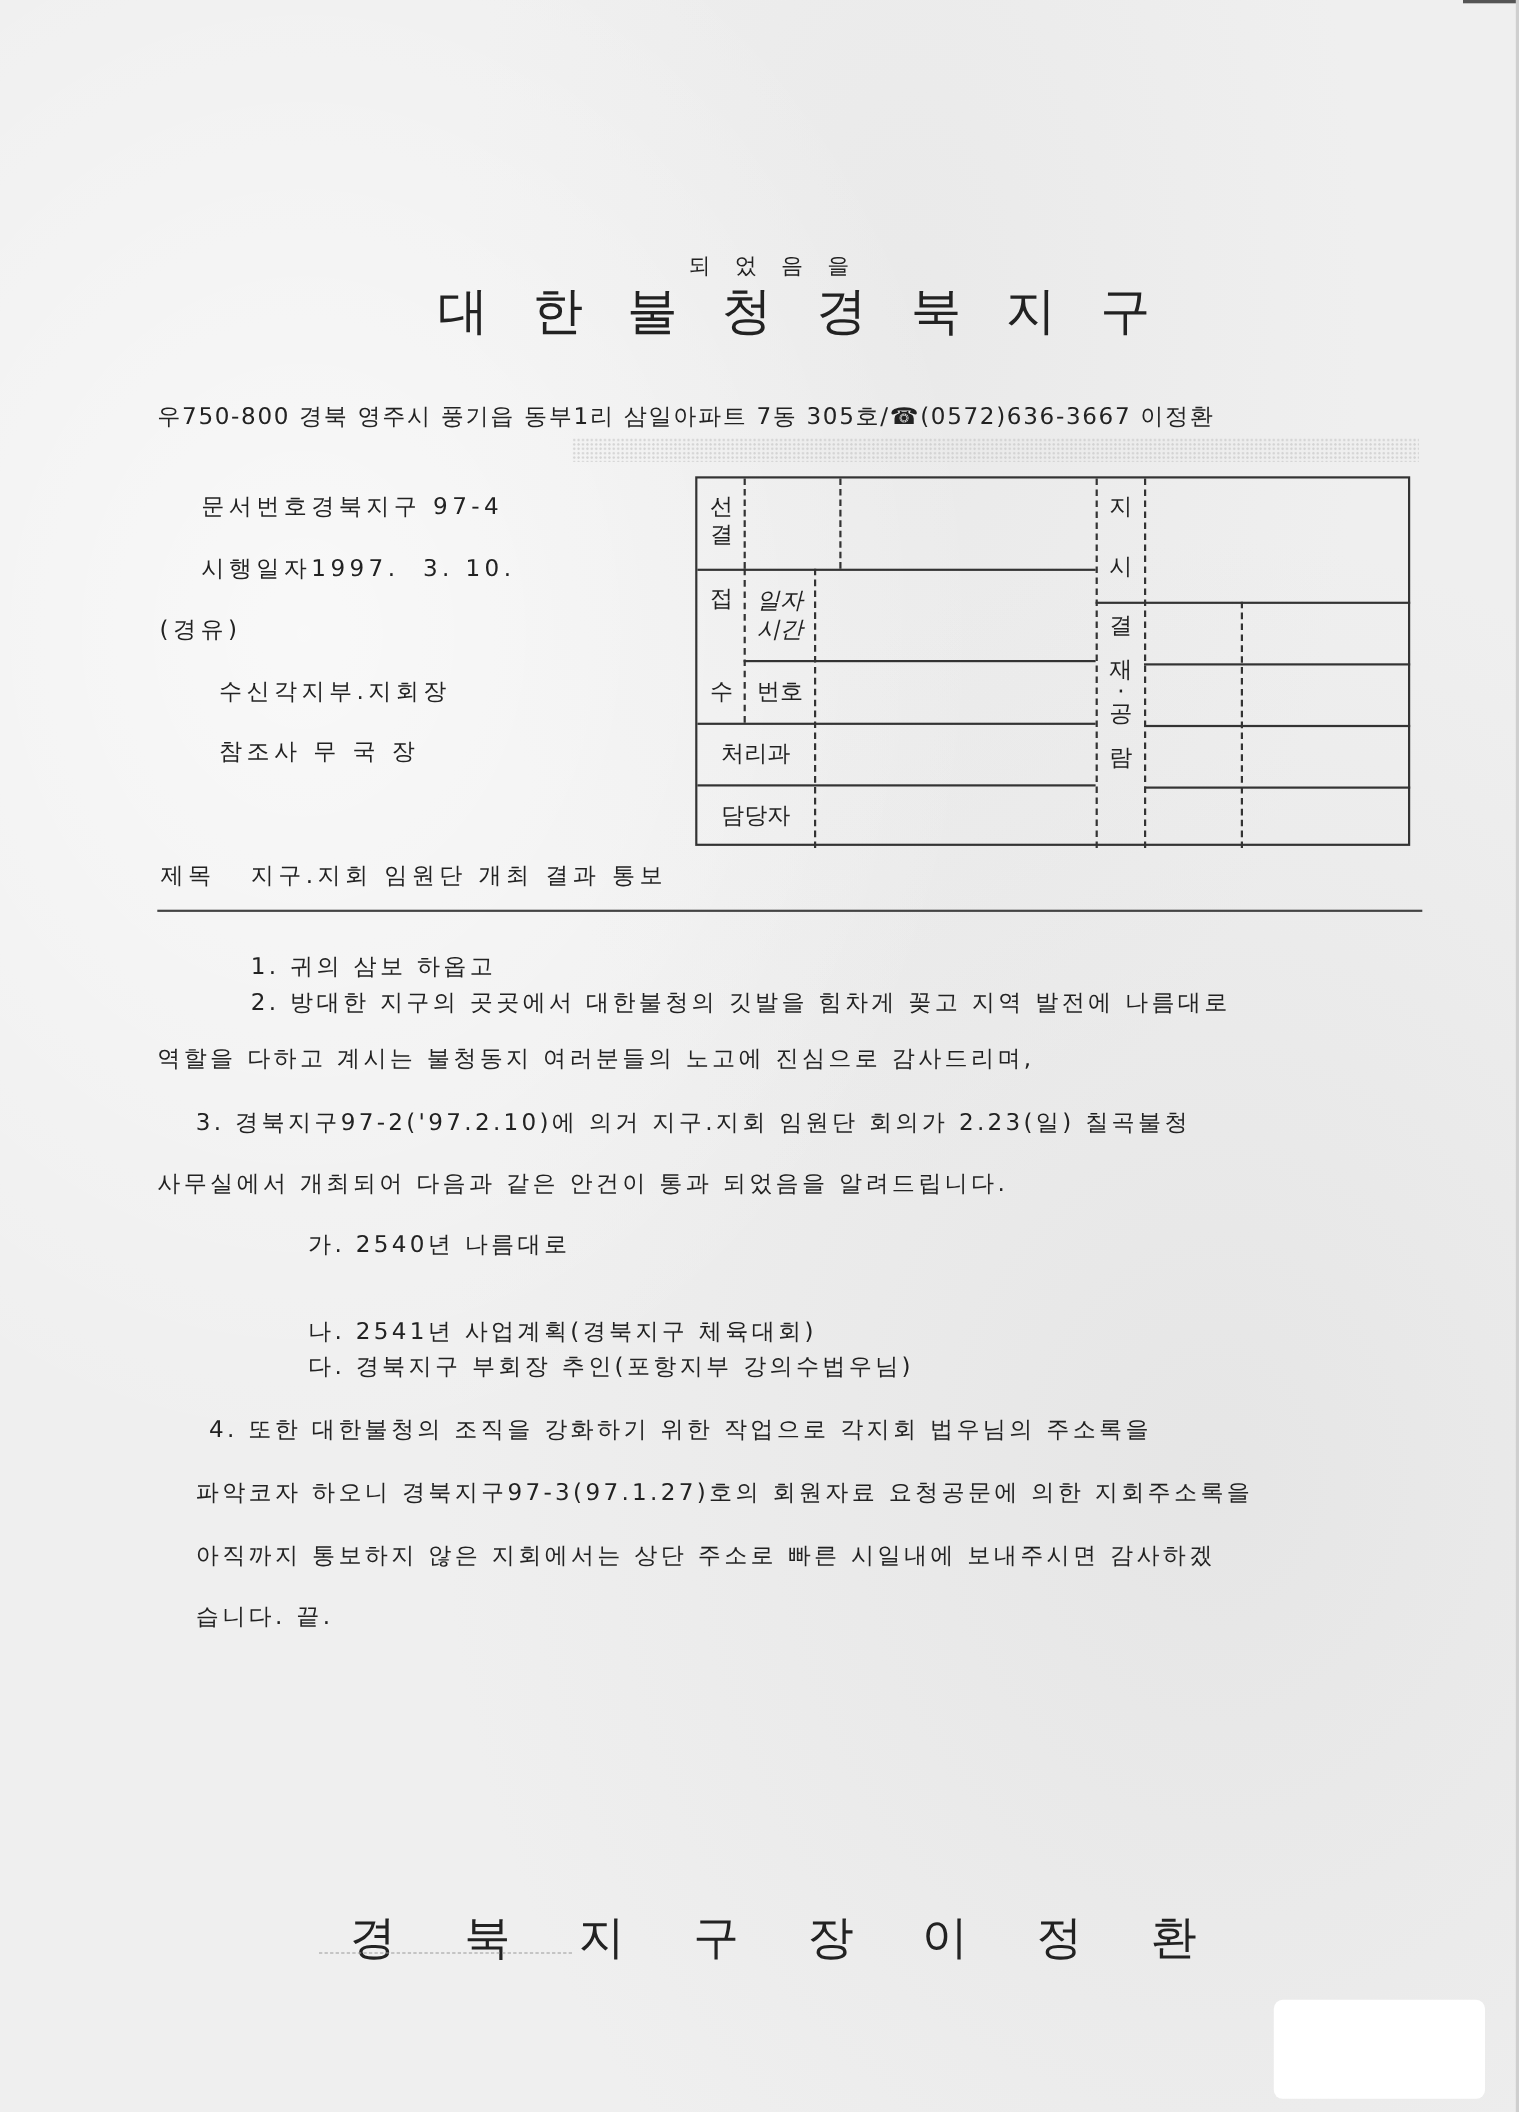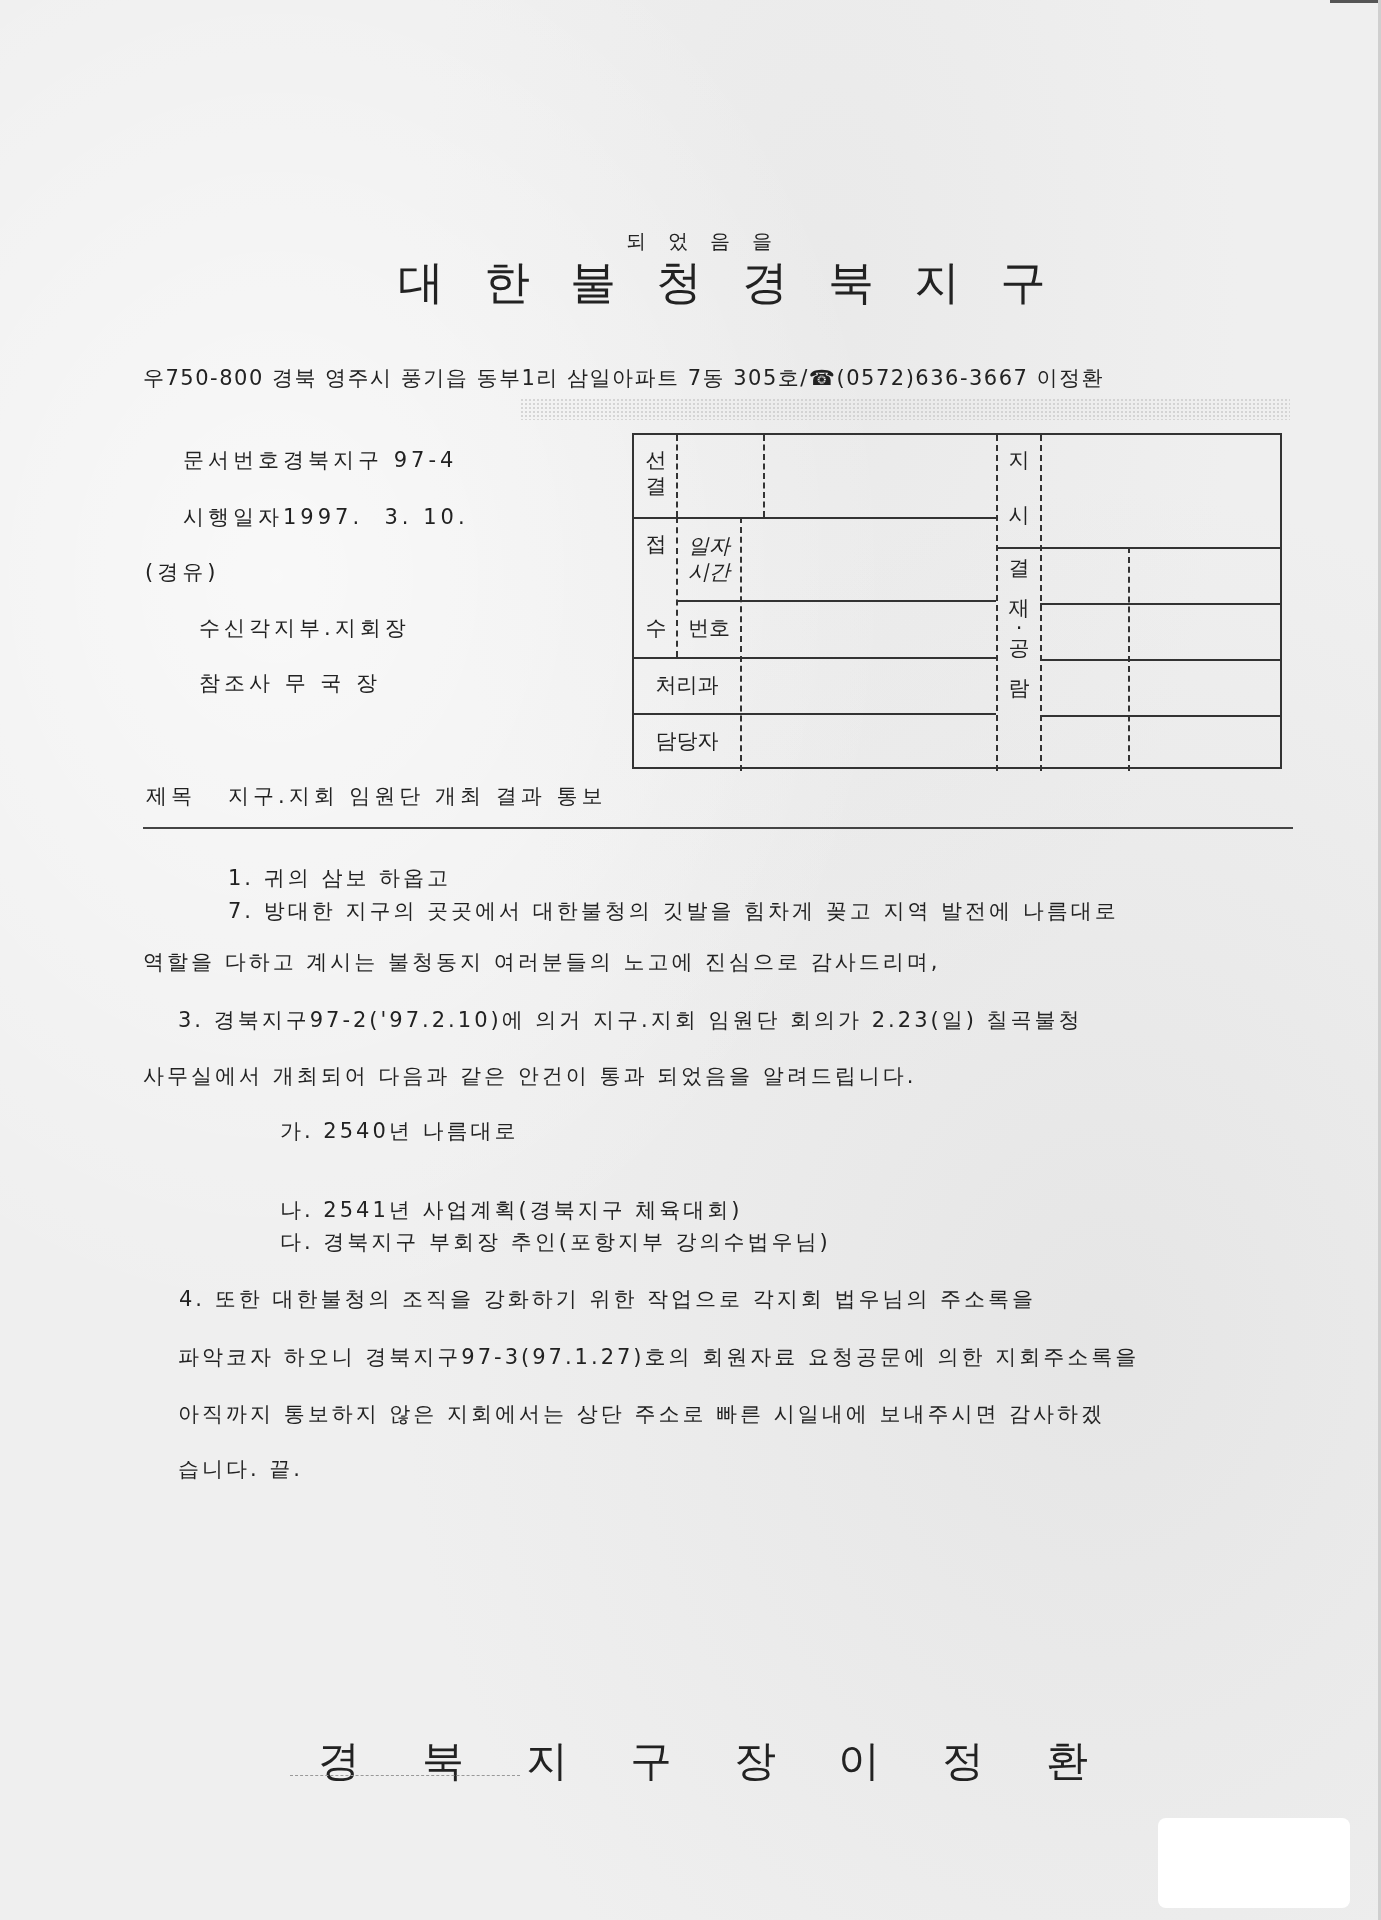--- a/index.html
+++ b/index.html
@@ -47,21 +47,21 @@
 
   .para { font-size: 21px; letter-spacing: 3px; }
   .p1 { left: 228px; top: 836px; margin-top: 28px; }
   .p2a { left: 228px; top: 897px; }
   .p2b { left: 143px; top: 948px; }
   .p3a { left: 178px; top: 1006px; }
   .p3b { left: 143px; top: 1062px; }
   .li1 { left: 280px; top: 1117px; }
   .li2 { left: 280px; top: 1172px; margin-top: 24px; }
   .li3 { left: 280px; top: 1228px; text-align: center; }
-  .p4a { left: 179px; top: 1285px; }
+  .p4a { left: 190px; top: 1285px; }
   .p4b { left: 178px; top: 1343px; }
   .p4c { left: 178px; top: 1400px; }
   .p4d { left: 178px; top: 1455px; }
 
   .signature { left: 318px; top: 1733px; font-size: 42px; letter-spacing: 62px; }
   .sig-dash { position: absolute; left: 290px; top: 1775px; width: 230px; border-top: 1px dashed #999; }
 
   .redact { position: absolute; left: 1158px; top: 1818px; width: 192px; height: 90px;
     background: #ffffff; border-radius: 8px; }
 </style>
@@ -131,21 +131,21 @@
 
 람</div>
 </div>
 
 <div class="abs subject">
   <span class="lbl">제목</span><span>지구.지회 임원단 개최 결과 통보</span>
 </div>
 <div class="rule"></div>
 
 <div class="abs para p1">1.  귀의 삼보 하옵고</div>
-<div class="abs para p2a">7.  방대한 지구의 곳곳에서 대한불청의 깃발을 힘차게 꽂고 지역 발전에 나름대로</div>
+<div class="abs para p2a">2.  방대한 지구의 곳곳에서 대한불청의 깃발을 힘차게 꽂고 지역 발전에 나름대로</div>
 <div class="abs para p2b">역할을 다하고 계시는 불청동지 여러분들의 노고에 진심으로 감사드리며,</div>
 <div class="abs para p3a">3.  경북지구97-2('97.2.10)에 의거 지구.지회 임원단 회의가 2.23(일) 칠곡불청</div>
 <div class="abs para p3b">사무실에서 개최되어 다음과 같은 안건이 통과 되었음을 알려드립니다.</div>
 <div class="abs para li1">가. 2540년 나름대로</div>
 <div class="abs para li2">나. 2541년 사업계획(경북지구 체육대회)</div>
 <div class="abs para li3">다. 경북지구 부회장 추인(포항지부 강의수법우님)</div>
 <div class="abs para p4a">4.  또한 대한불청의 조직을 강화하기 위한 작업으로 각지회 법우님의 주소록을</div>
 <div class="abs para p4b">파악코자 하오니 경북지구97-3(97.1.27)호의 회원자료 요청공문에 의한 지회주소록을</div>
 <div class="abs para p4c">아직까지 통보하지 않은 지회에서는 상단 주소로 빠른 시일내에 보내주시면 감사하겠</div>
 <div class="abs para p4d">습니다. 끝.</div>

